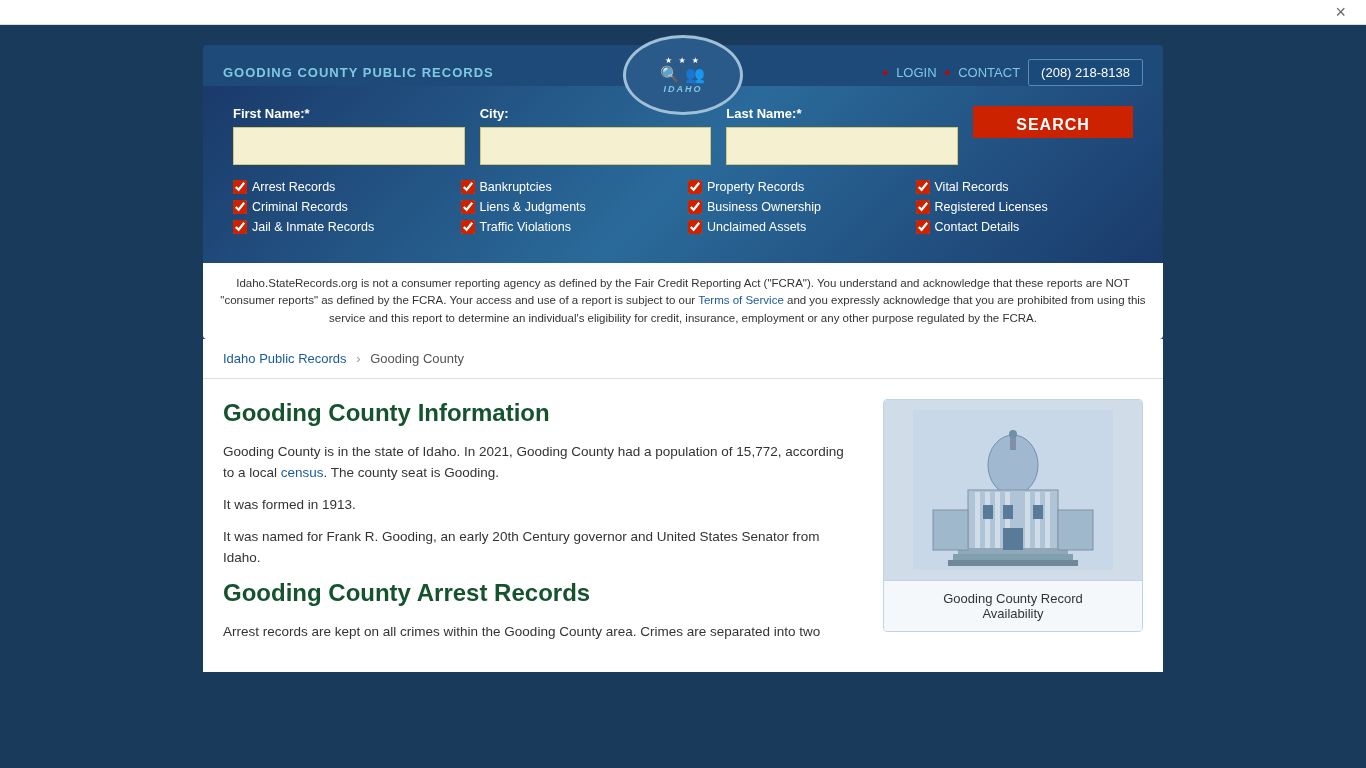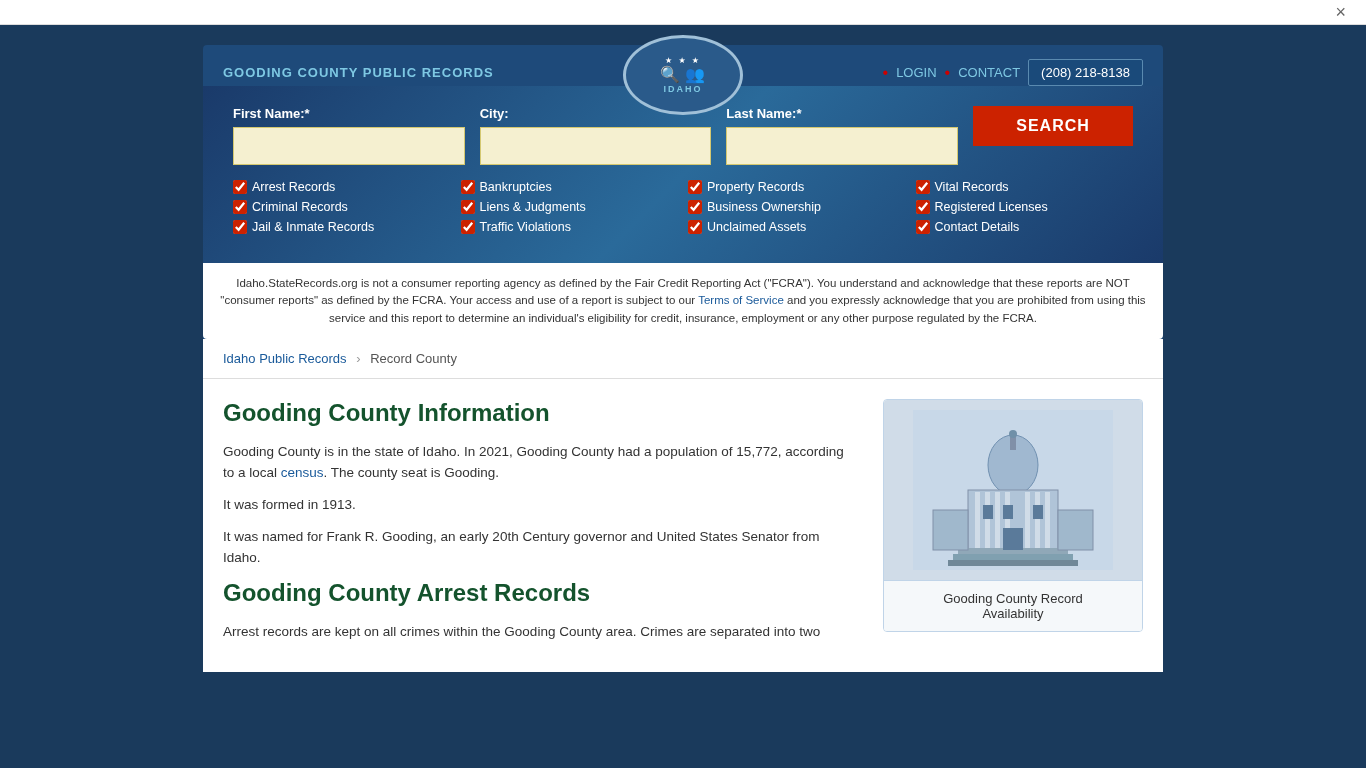--- a/index.html
+++ b/index.html
@@ -73,21 +73,21 @@
       flex-direction: column;
       align-items: center;
       justify-content: center;
       overflow: hidden;
     }
     .logo-inner {
       text-align: center;
     }
     .logo-stars { color: #fff; font-size: 8px; letter-spacing: 2px; }
     .logo-icons { color: #fff; font-size: 16px; }
-    .logo-text-idaho { color: #7ec8e3; font-size: 9px; font-weight: bold; letter-spacing: 2px; }
+    .logo-text-idaho { color: #7ec8e3; font-size: 9px; font-weight: bold; letter-spacing: 2px; font-style: italic; }
     .header-nav {
       display: flex;
       align-items: center;
       gap: 8px;
       font-size: 13px;
     }
     .nav-dot { color: #c00; font-size: 16px; }
     .nav-link { color: #7ec8e3; cursor: pointer; text-decoration: none; }
     .phone-btn {
       background: #1a4a7a;
@@ -131,21 +131,21 @@
     }
     .search-btn {
       background: #cc2200;
       color: #fff;
       border: none;
       padding: 10px 30px;
       font-size: 16px;
       font-weight: bold;
       cursor: pointer;
       letter-spacing: 1px;
-      height: 40px;
+      height: 32px;
       min-width: 160px;
     }
 
     
     .checkboxes-row {
       display: grid;
       grid-template-columns: repeat(4, 1fr);
       gap: 6px 10px;
       margin-bottom: 14px;
     }
@@ -341,21 +341,21 @@
     <div class="disclaimer">
       <span>Idaho.StateRecords.org is not a consumer reporting agency as defined by the Fair Credit Reporting Act ("FCRA"). You understand and acknowledge that these reports are NOT "consumer reports" as defined by the FCRA. Your access and use of a report is subject to our <a>Terms of Service</a> and you expressly acknowledge that you are prohibited from using this service and this report to determine an individual's eligibility for credit, insurance, employment or any other purpose regulated by the FCRA.</span>
     </div>
   </div>
 
   <div class="content-area">
 
     <div class="breadcrumb">
       <a>Idaho Public Records</a>
       <span class="sep">›</span>
-      <span class="current">Record County</span>
+      <span class="current">Gooding County</span>
     </div>
 
     <div class="content-body">
       <div class="content-main">
         <h2 class="content-heading">Gooding County Information</h2>
         <p class="content-text">
           Gooding County is in the state of Idaho. In 2021, Gooding County had a population of 15,772, according to a local <a>census</a>. The county seat is Gooding.
         </p>
         <p class="content-text">It was formed in 1913.</p>
         <p class="content-text">It was named for Frank R. Gooding, an early 20th Century governor and United States Senator from Idaho.</p>

